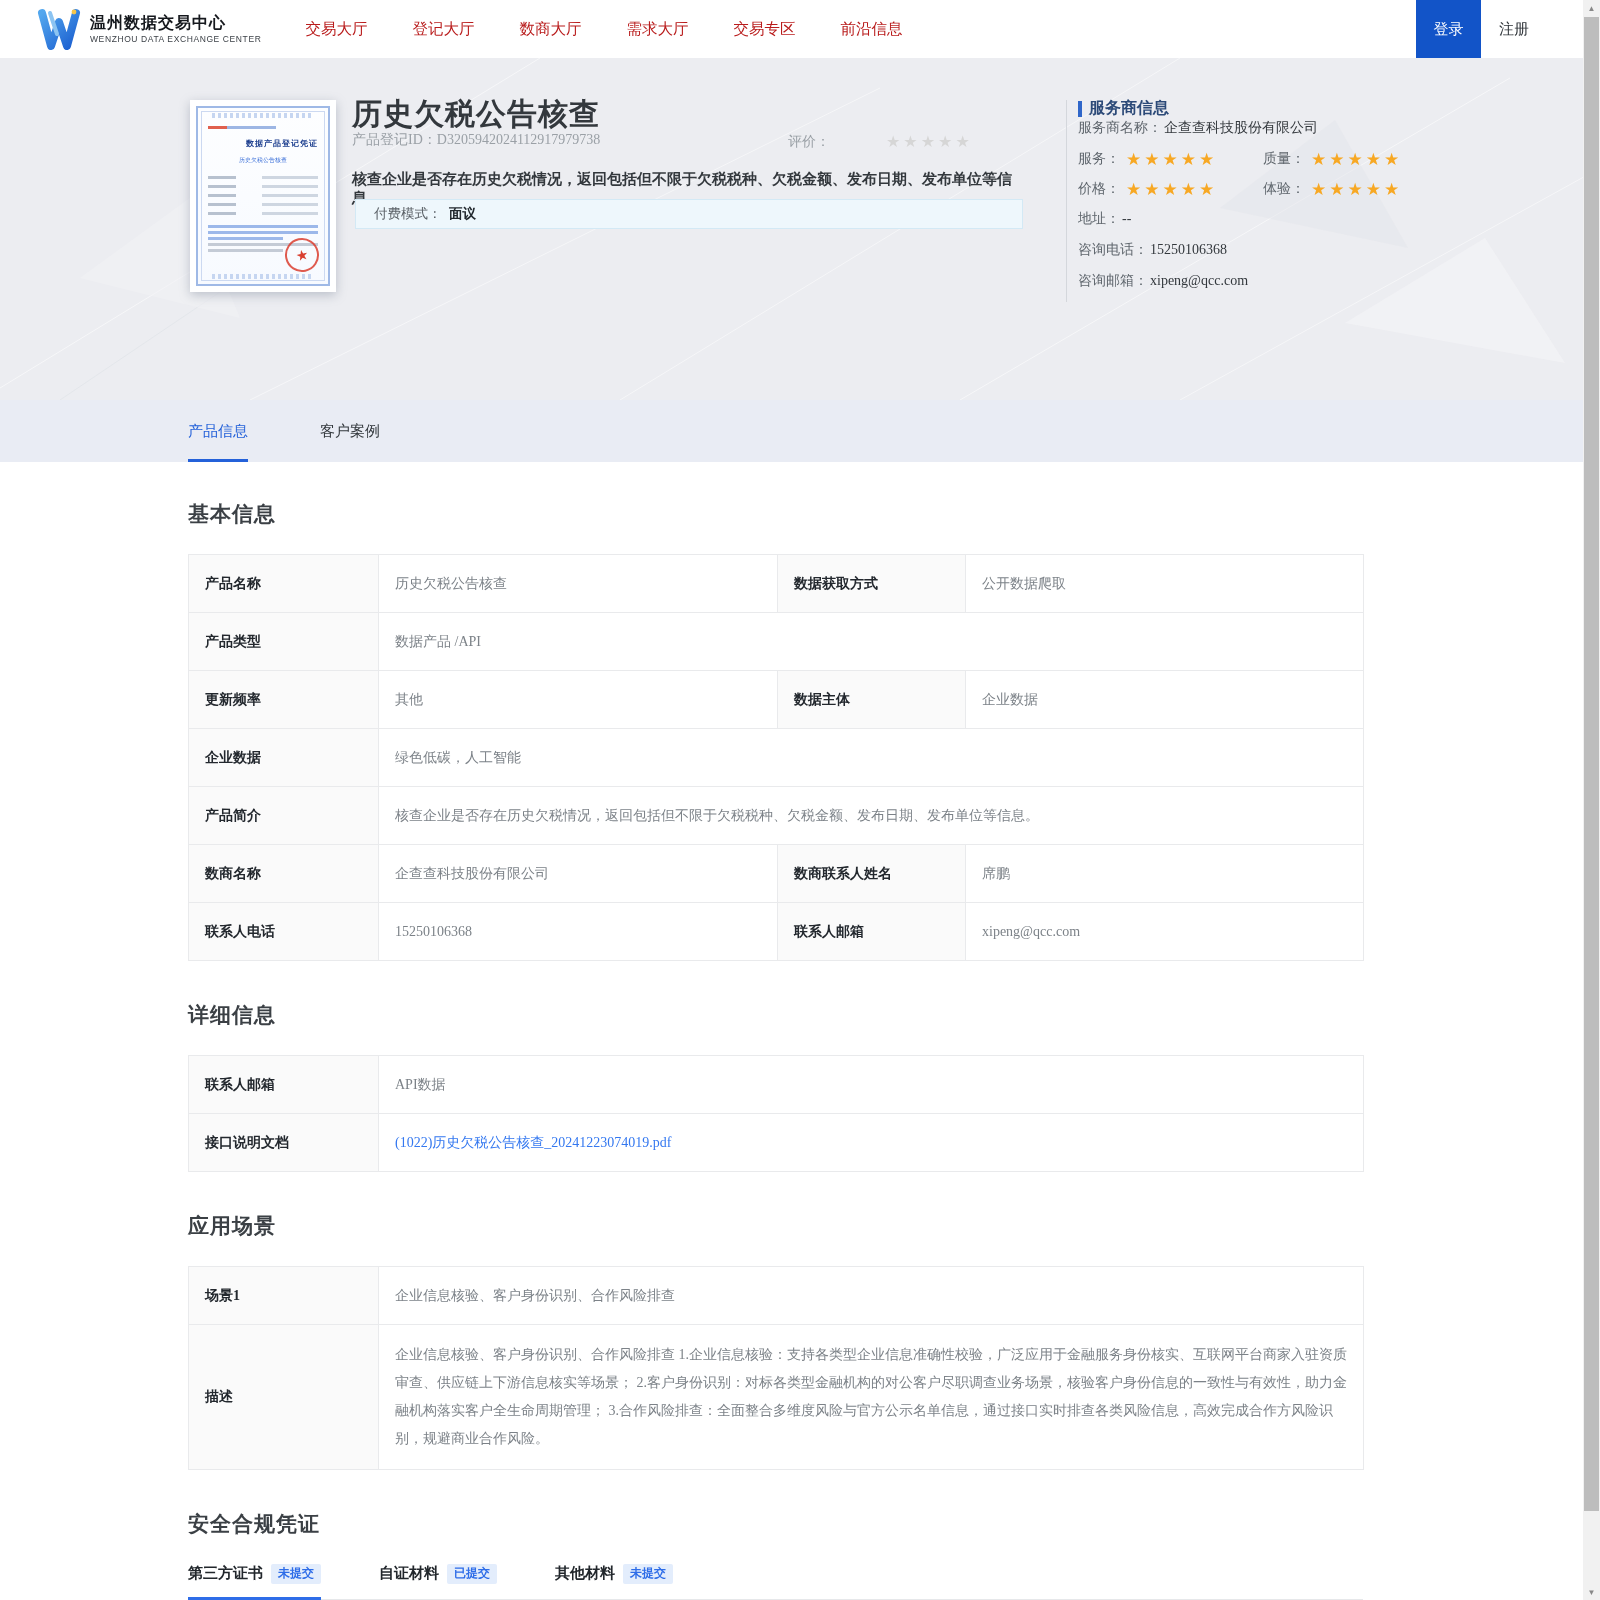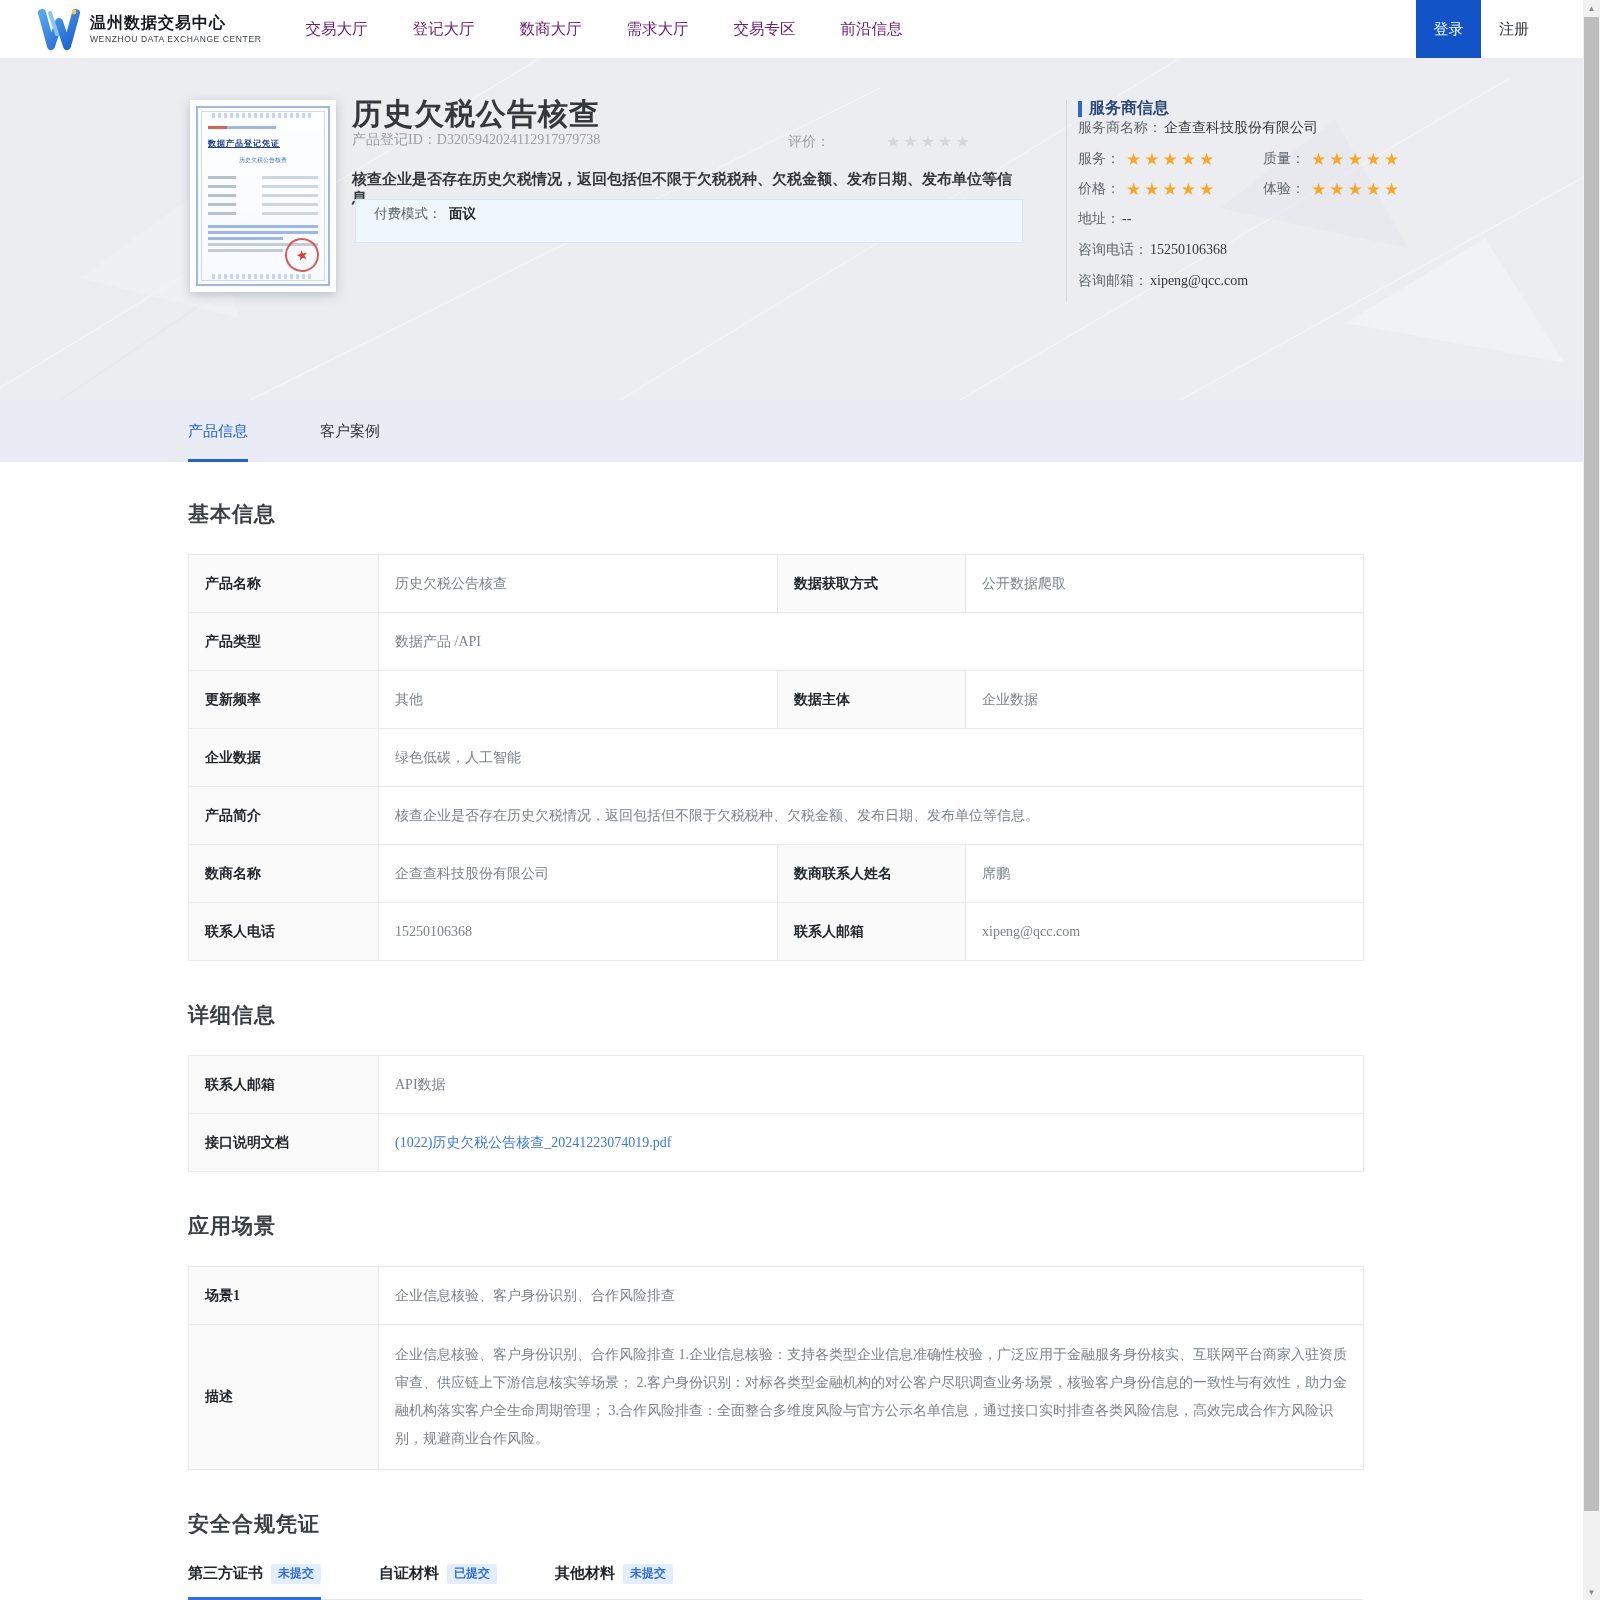--- a/index.html
+++ b/index.html
@@ -6,51 +6,51 @@
   html,body { width:1600px; height:1600px; overflow:hidden; }
   body { font-family:"Liberation Serif", serif; color:#333; background:#fff; }
   .page { position:relative; width:1600px; height:1600px; overflow:hidden; }
 
   
   .navbar { position:relative; height:58px; background:#fff; display:flex; align-items:center; padding-left:36px; z-index:3; }
   .logo { display:flex; align-items:center; gap:8px; cursor:pointer; }
   .logo-text .cn { font-family:"Liberation Sans", sans-serif; font-weight:bold; font-size:16px; color:#15181d; letter-spacing:1px; line-height:1.1; }
   .logo-text .en { font-family:"Liberation Sans", sans-serif; font-size:8.5px; color:#3c4147; letter-spacing:.6px; margin-top:2px; }
   .nav-items { display:flex; gap:45px; margin-left:44px; }
-  .nav-item { font-size:15.5px; color:#701a75; cursor:pointer; white-space:nowrap; }
+  .nav-item { font-size:15.5px; color:#b91c1c; cursor:pointer; white-space:nowrap; }
   .nav-auth { margin-left:auto; display:flex; align-self:stretch; margin-right:53px; }
   .login-btn { width:65px; background:#1254c8; color:#fff; display:flex; align-items:center; justify-content:center; font-size:15px; cursor:pointer; }
   .register-btn { width:66px; color:#2e3338; display:flex; align-items:center; justify-content:center; font-size:15px; cursor:pointer; }
 
   
   .hero { position:relative; height:342px; background:#ecedf1; overflow:hidden; }
   .hero-pattern { position:absolute; inset:0; }
   .cert { position:absolute; left:190px; top:42px; width:146px; height:192px; background:#fff; box-shadow:0 3px 10px rgba(110,120,140,.4); padding:6px; }
   .cert-frame { position:relative; height:100%; border:2px solid #9fb9e6; outline:1px solid #ccd9f1; outline-offset:-6px; padding:16px 10px 8px; background:linear-gradient(180deg,#fdfeff,#f7faff); }
   .cert-frame::before { content:""; position:absolute; top:5px; left:14px; right:14px; height:5px; background:repeating-linear-gradient(90deg,#c6d6f1 0 3px, transparent 3px 6px); }
   .cert-frame::after { content:""; position:absolute; bottom:5px; left:14px; right:14px; height:5px; background:repeating-linear-gradient(90deg,#c6d6f1 0 3px, transparent 3px 6px); }
   .cert-serial { width:62%; height:3px; background:linear-gradient(90deg,#e0604e 0 28%, #9db6e4 28% 100%); margin:2px 0 9px; }
-  .cert-title { font-size:8px; font-weight:bold; color:#1d3f8f; text-align:left; letter-spacing:1px;text-decoration:underline; }
+  .cert-title { font-size:8px; font-weight:bold; color:#1d3f8f; text-align:right; letter-spacing:1px; }
   .cert-subtitle { font-size:6px; color:#3a6fd8; text-align:center; margin-top:7px; }
   .cert-lines { margin-top:11px; display:flex; flex-direction:column; gap:6px; }
   .cert-line { display:flex; justify-content:space-between; align-items:center; }
   .cert-line i { width:28px; height:3px; background:#b7c1cf; }
   .cert-line b { width:56px; height:3px; background:#ced6e1; }
   .cert-para { margin-top:10px; display:flex; flex-direction:column; gap:3px; }
   .cert-para span { height:3px; background:#9cb8ea; }
   .cert-para span.short { width:68%; }
   .cert-para span.gray { background:#c4cbd6; }
   .cert-stamp { position:absolute; right:9px; bottom:12px; width:34px; height:34px; border:2px solid rgba(218,62,48,.85); border-radius:50%; color:#d93f30; display:flex; align-items:center; justify-content:center; font-size:14px; transform:rotate(-12deg); }
 
   .product-title { position:absolute; left:352px; top:36px; font-size:30px; font-weight:600; color:#33383d; letter-spacing:1px; }
   .product-id { position:absolute; left:352px; top:73px; font-size:14px; color:#9aa0a6; }
   .rating-row { position:absolute; left:788px; top:74px; font-size:14px; color:#9aa0a6; display:flex; align-items:center; gap:56px; }
   .gray-stars { color:#d6d6d6; font-size:16px; letter-spacing:3px; }
   .product-desc { position:absolute; left:352px; top:112px; width:660px; font-size:15px; font-weight:bold; color:#33383d; }
-  .pay-box { position:absolute; left:355px; top:141px; width:668px; height:44px; line-height:28px; background:#eef7fc; border:1px solid #d3e9f5; padding-left:18px; font-size:13.5px; }
+  .pay-box { position:absolute; left:355px; top:141px; width:668px; height:30px; line-height:28px; background:#eef7fc; border:1px solid #d3e9f5; padding-left:18px; font-size:13.5px; }
   .pay-label { color:#5a6066; }
   .pay-value { color:#22282e; font-weight:bold; margin-left:4px; }
 
   .divider-v { position:absolute; left:1066px; top:42px; width:1px; height:202px; background:#d4d7dc; }
   .provider { position:absolute; left:1078px; top:40px; width:420px; font-size:14px; }
   .provider-header { display:flex; align-items:center; gap:7px; font-size:16px; font-weight:bold; color:#2c4a78; }
   .provider-header .bar { width:4px; height:16px; background:#2f66c9; display:inline-block; }
   .provider-row { margin-bottom:13px; color:#5f666d; }
   .provider-row .val { color:#33383d; margin-left:2px; }
   .rating-grid { display:grid; grid-template-columns:185px 185px; row-gap:12px; margin-bottom:12px; }

